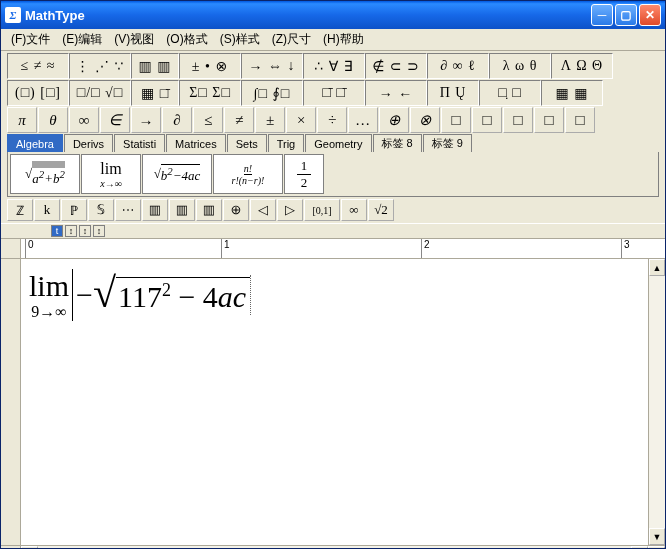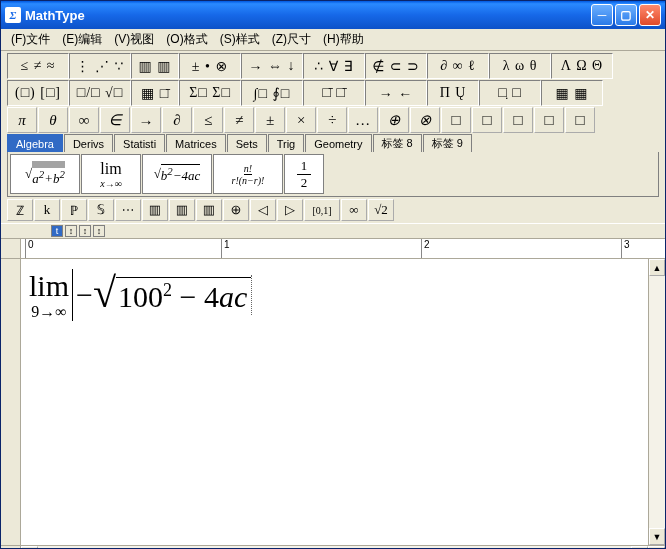--- a/index.html
+++ b/index.html
@@ -196,21 +196,21 @@
   <div class="canvas">
     <div class="equation">
       <span class="limblock">
         <span class="limtop">lim</span>
         <span class="limsub">9→∞</span>
       </span>
       <span>−</span>
       <span class="sqrtblock">
         <span class="sqrtsign">√</span>
         <span class="sqrtin">
-          <span>100</span><sup>2</sup><span> − 4</span><i>ac</i>
+          <span>117</span><sup>2</sup><span> − 4</span><i>ac</i>
         </span>
       </span>
       <span class="cursor"></span>
     </div>
   </div>
   <div class="vscroll">
     <div class="sbtn">▲</div>
     <div class="strack"></div>
     <div class="sbtn">▼</div>
   </div>

